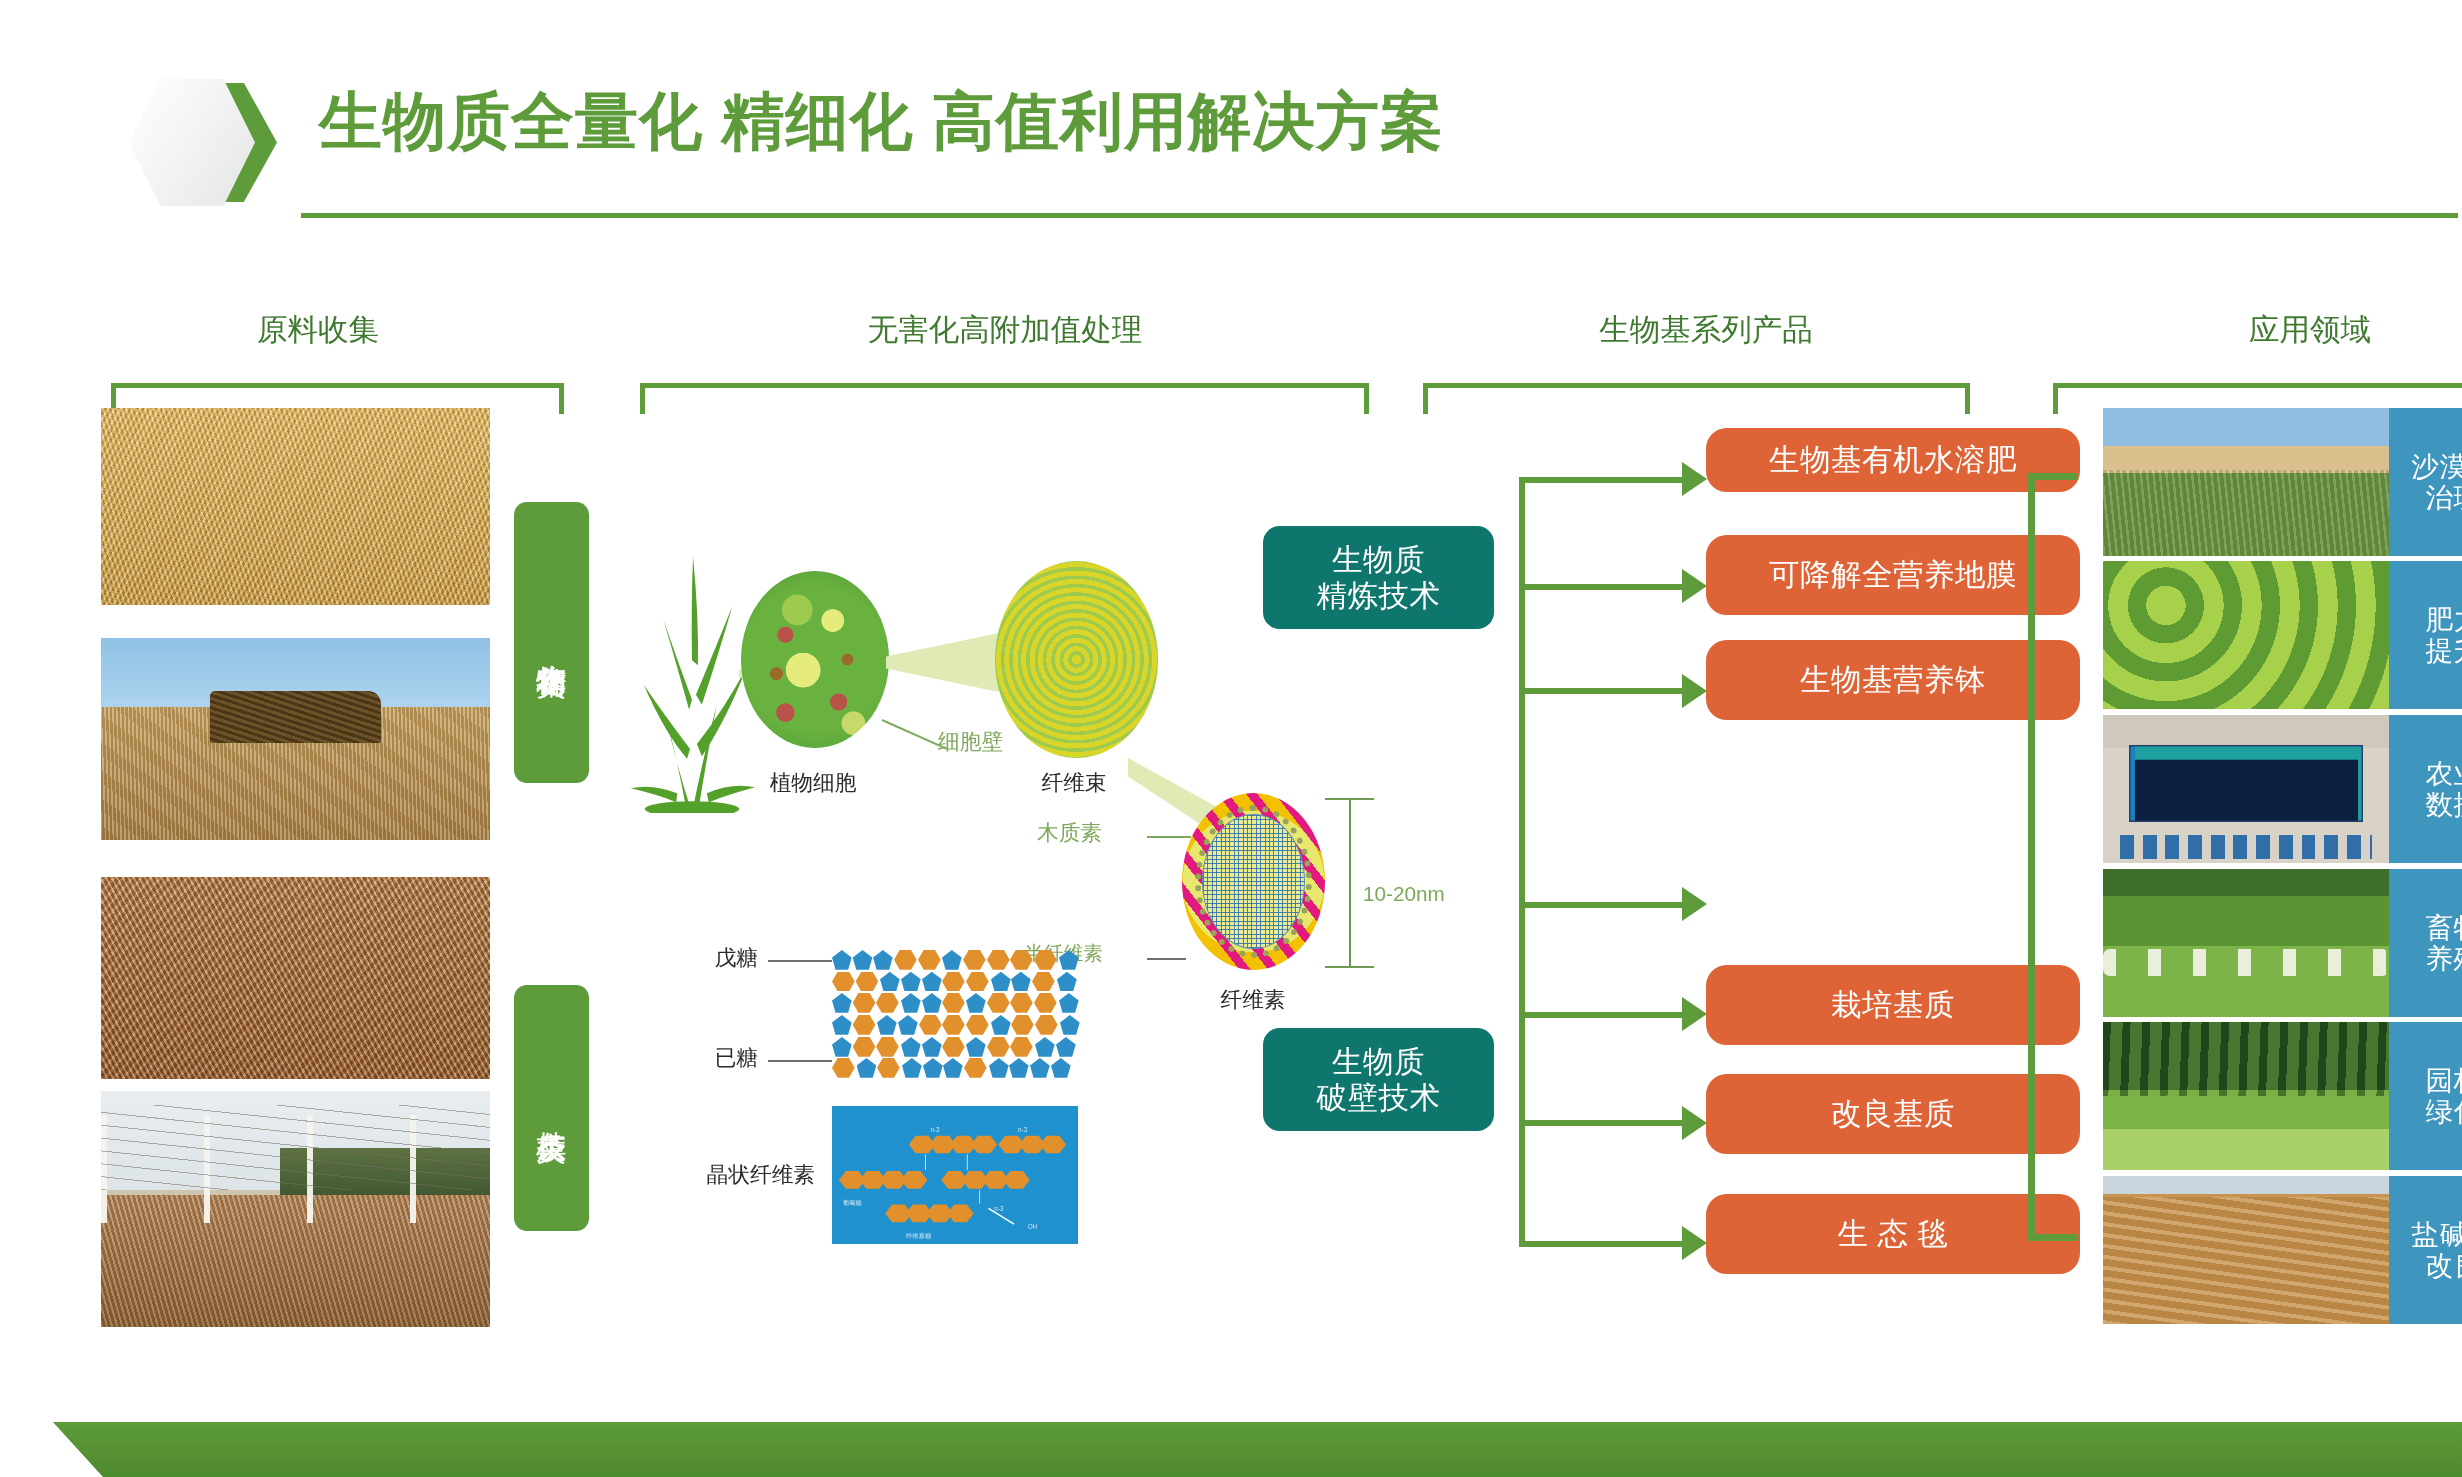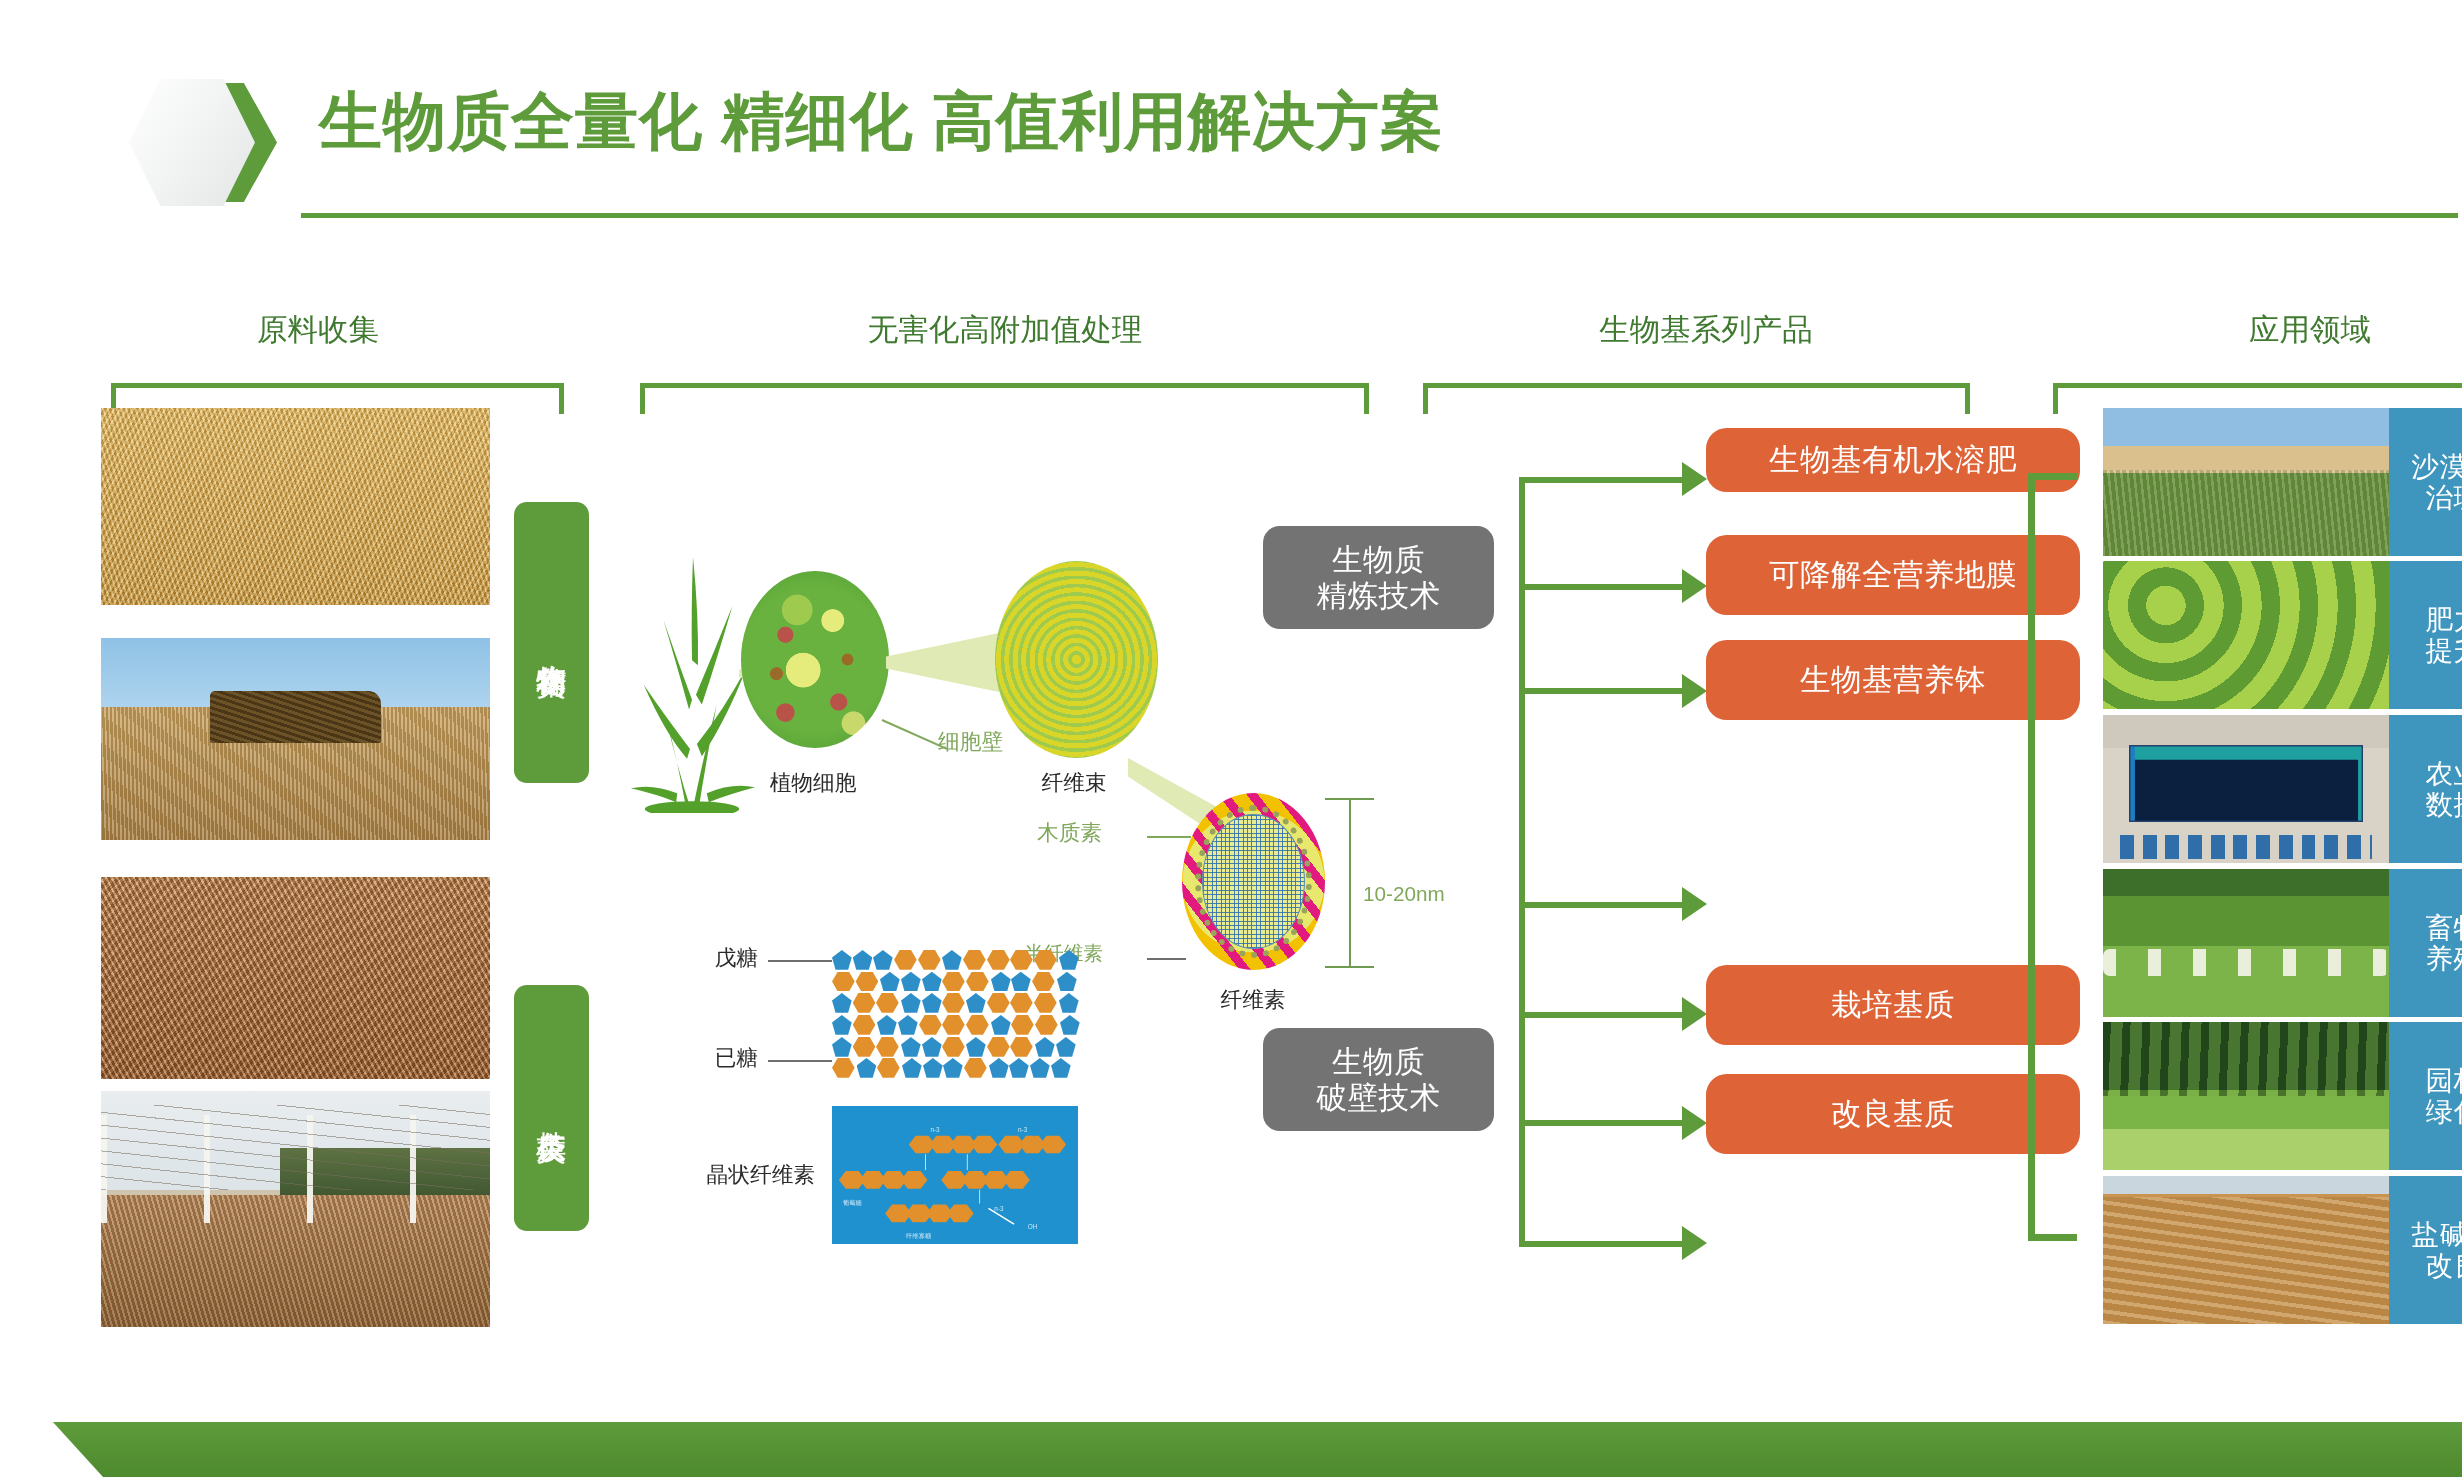--- a/index.html
+++ b/index.html
@@ -114,21 +114,21 @@
   
   .sugars { position:absolute; }
   .srow { position:absolute; height:18.7px; }
   .hexs { position:absolute; width:22.7px; height:19.7px;
     clip-path:polygon(25% 0,75% 0,100% 50%,75% 100%,25% 100%,0 50%); }
   .pent { position:absolute; width:19.7px; height:19.7px;
     clip-path:polygon(50% 0,100% 38%,82% 100%,18% 100%,0 38%); background:#2E8FC8; }
   .cryst { position:absolute; background:#1F91CE; }
 
   
-  .tech { position:absolute; background:#737373; border-radius:16.7px; color:#fff;
+  .tech { position:absolute; background:#0f766e; border-radius:16.7px; color:#fff;
     display:flex; flex-direction:column; align-items:center; justify-content:center;
     font-size:30.5px; line-height:1.18; letter-spacing:0.5px; }
   .prod { position:absolute; background:#DE6438; border-radius:20.7px; color:#fff;
     display:flex; align-items:center; justify-content:center;
     font-size:30.5px; letter-spacing:0.5px; white-space:nowrap; }
 
   .ln { position:absolute; background:#5E9B3B; }
   .arrow { position:absolute; width:0; height:0;
     border-top:17.7px solid transparent; border-bottom:17.7px solid transparent;
     border-left:25.6px solid #5E9B3B; }
@@ -443,20 +443,23 @@
   <div class="arrow" style="left:1682px; top:997px;"></div>
   <div class="arrow" style="left:1682px; top:1106px;"></div>
   <div class="arrow" style="left:1682px; top:1226px;"></div>
 
   <div class="prod" style="left:1706px; top:965px; width:374px; height:80px;">
     <span>栽培基质</span>
   </div>
   <div class="prod" style="left:1706px; top:1074px; width:374px; height:80px;">
     <span>改良基质</span>
   </div>
+  <div class="prod" style="left:1706px; top:1194px; width:374px; height:80px;">
+    <span>生 态 毯</span>
+  </div>
 
   <div class="ln" style="left:2028px; top:473px; width:6.9px; height:768px;"></div>
   <div class="ln" style="left:2028px; top:473px; width:49px; height:6.9px;"></div>
   <div class="ln" style="left:2028px; top:1234px; width:49px; height:6.9px;"></div>
 
   <div class="apcell" style="left:2103px; top:408px;  width:415px; height:148px;">
     <div class="apphoto">
         <div class="ap-desert"></div>
       </div>
     <div class="aplabel">

